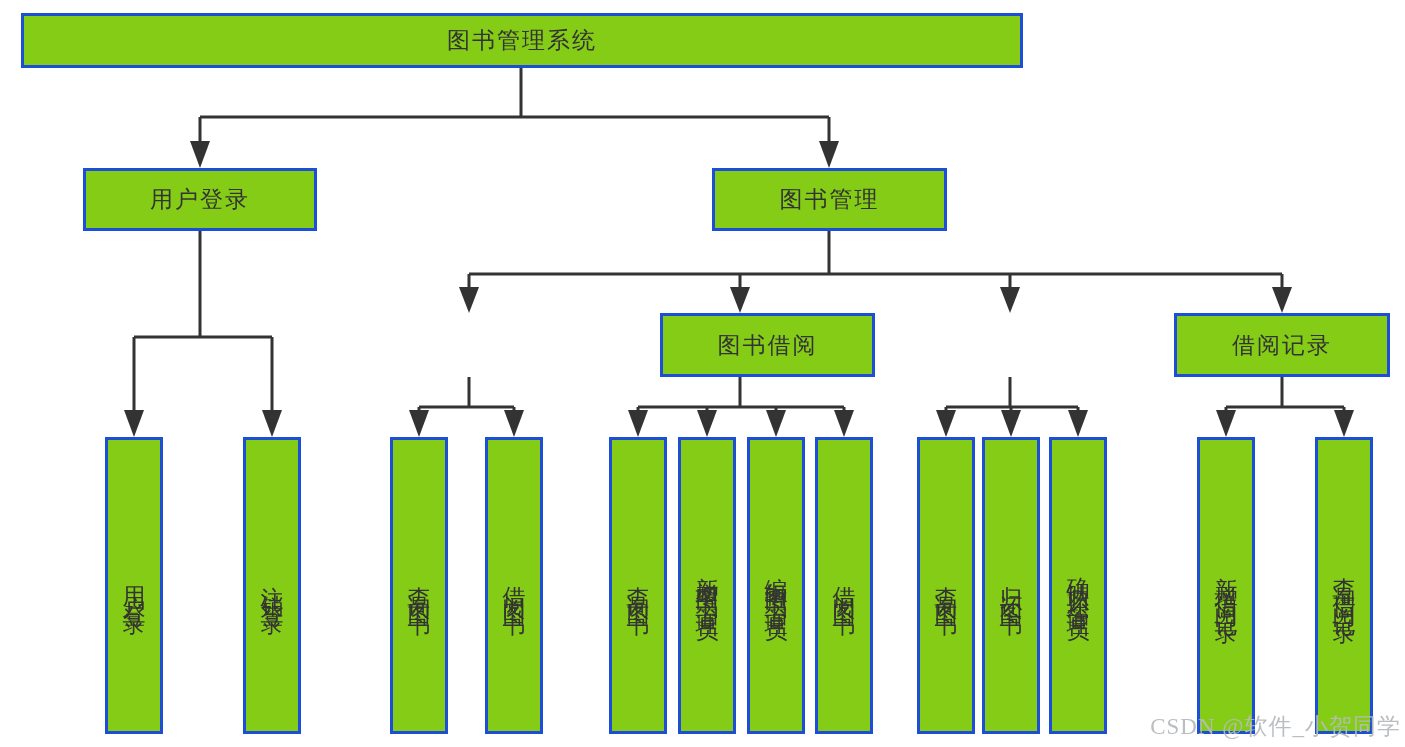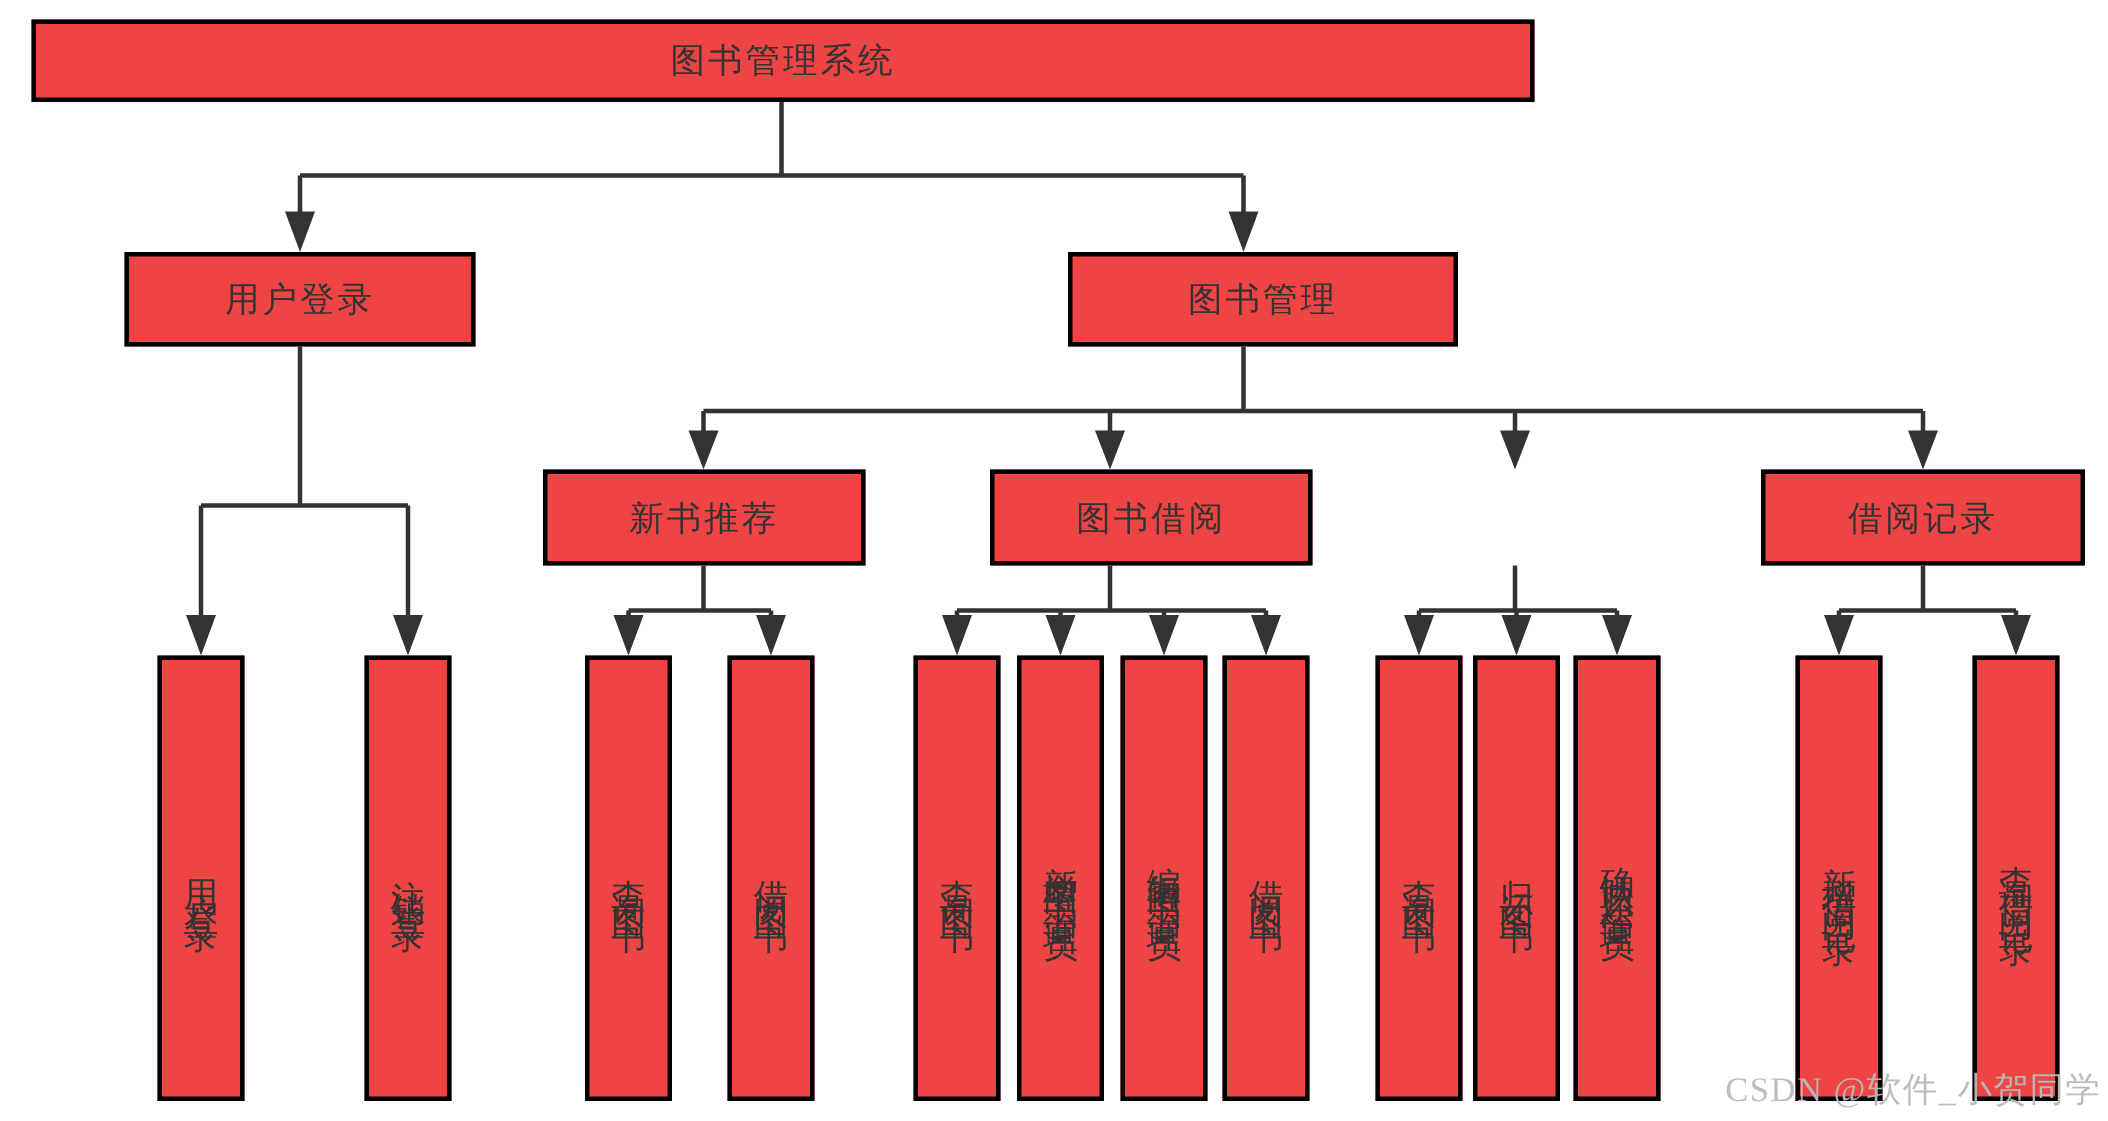--- a/index.html
+++ b/index.html
@@ -18,38 +18,38 @@
   }
   .connectors {
     position: absolute;
     left: 0;
     top: 0;
     z-index: 1;
   }
   .hbox, .vbox {
     position: absolute;
     box-sizing: border-box;
-    background: #ef4444;
-    border: 3px solid #000000;
+    background: #84cc16;
+    border: 3px solid #1d4ed8;
     display: flex;
     align-items: center;
     justify-content: center;
     z-index: 2;
     color: #333333;
   }
   .hbox {
     font-size: 23px;
     letter-spacing: 2px;
     white-space: nowrap;
   }
   .root-box {
     left: 21px; top: 13px; width: 1002px; height: 55px;
   }
   .l2-left  { left: 83px;  top: 168px; width: 234px; height: 63px; }
-  .l2-right { left: 712px; top: 168px; width: 260px; height: 63px; }
+  .l2-right { left: 712px; top: 168px; width: 235px; height: 63px; }
   .l3 { top: 313px; height: 64px; width: 215px; }
   .l3-1 { left: 362px; }
   .l3-2 { left: 660px; }
   .l3-3 { left: 903px; }
   .l3-4 { left: 1174px; width: 216px; }
   .vbox {
     top: 437px;
     width: 58px;
     height: 297px;
     writing-mode: vertical-rl;
@@ -118,21 +118,20 @@
       <polygon fill="#333333" points="1216,410 1236,410 1226,437"></polygon>
       <polygon fill="#333333" points="1334,410 1354,410 1344,437"></polygon>
     </g>
   </svg>
 
   <div class="hbox root-box">图书管理系统</div>
 
   <div class="hbox l2-left">用户登录</div>
   <div class="hbox l2-right">图书管理</div>
 
-  <div class="hbox l3 l3-1">新书推荐</div>
   <div class="hbox l3 l3-2">图书借阅</div>
   <div class="hbox l3 l3-4">借阅记录</div>
 
   <div class="vbox vb-1">用户登录</div>
   <div class="vbox vb-2">注销登录</div>
 
   <div class="vbox vb-3">查询图书</div>
   <div class="vbox vb-4">借阅图书</div>
 
   <div class="vbox vb-5">查询图书</div>

